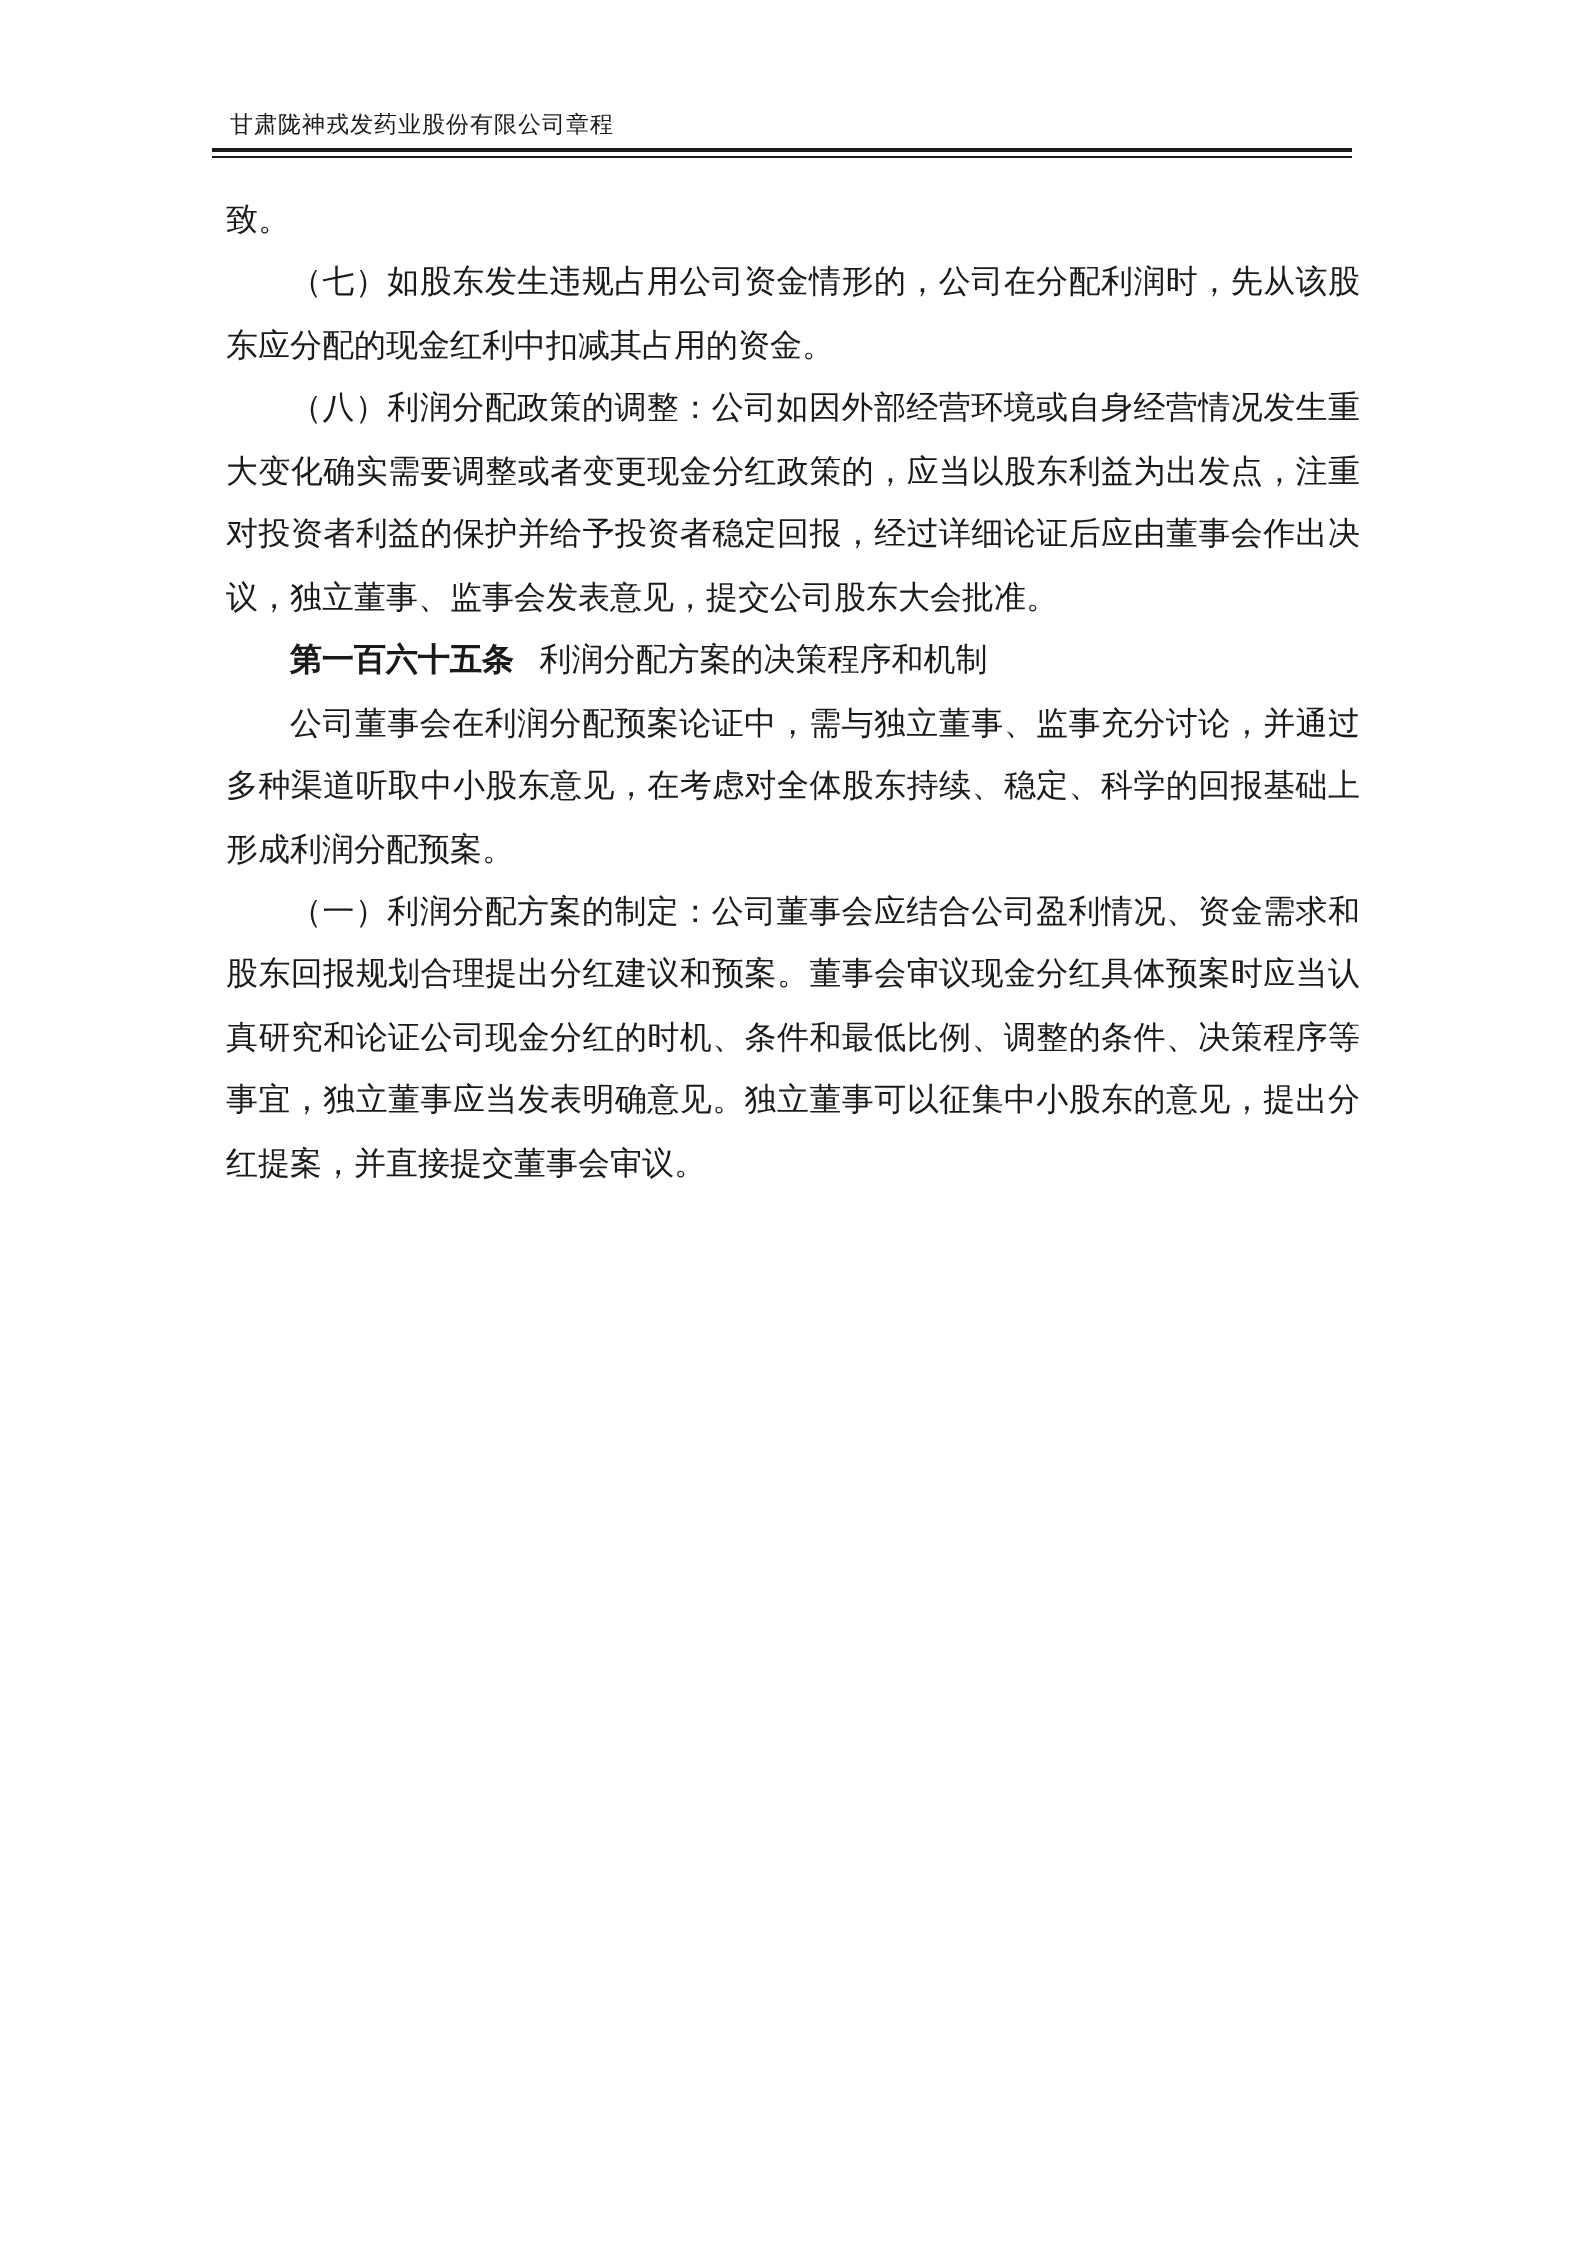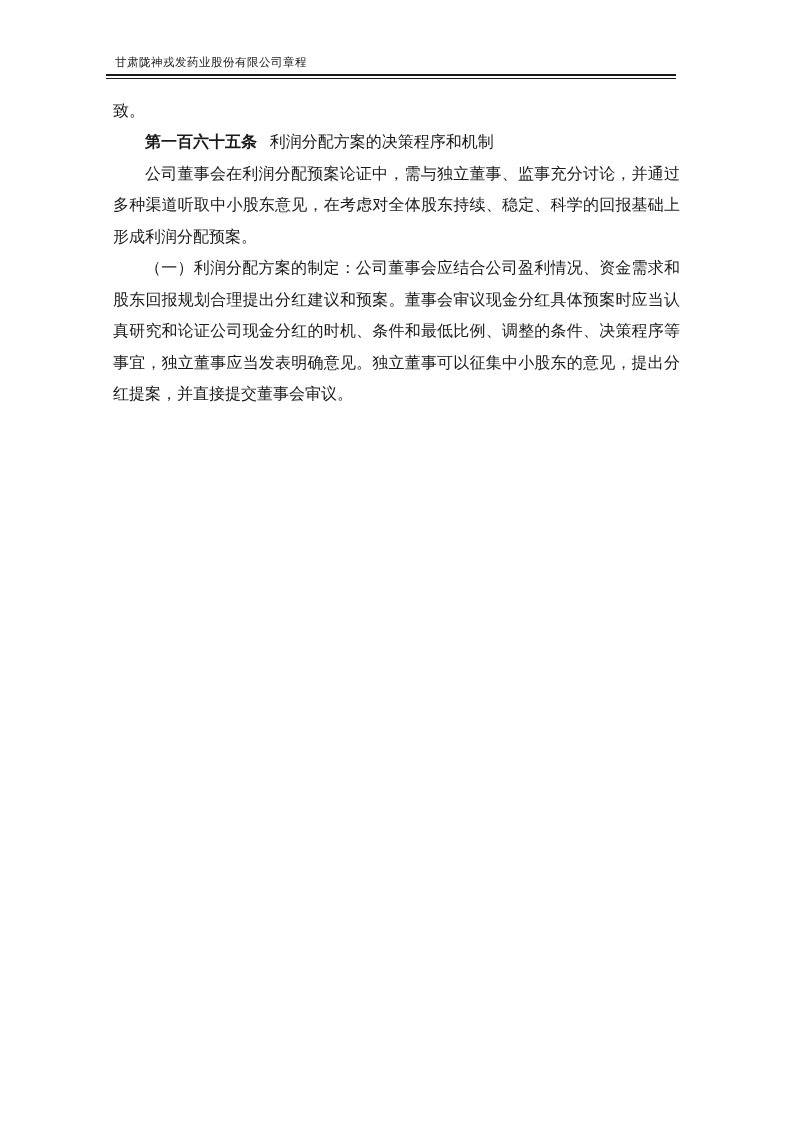--- a/index.html
+++ b/index.html
@@ -70,20 +70,22 @@
 <body>
 
 <div class="page">
 
   <div class="header-title">甘肃陇神戎发药业股份有限公司章程</div>
 
   <div class="header-rule"></div>
 
   <div class="doc-body">
       <p class="">致。</p>
+      <p class="indent">（七）如股东发生违规占用公司资金情形的，公司在分配利润时，先从该股东应分配的现金红利中扣减其占用的资金。</p>
+      <p class="indent">（八）利润分配政策的调整：公司如因外部经营环境或自身经营情况发生重大变化确实需要调整或者变更现金分红政策的，应当以股东利益为出发点，注重对投资者利益的保护并给予投资者稳定回报，经过详细论证后应由董事会作出决议，独立董事、监事会发表意见，提交公司股东大会批准。</p>
       <p class="indent"><b class="article-number">第一百六十五条</b><span>利润分配方案的决策程序和机制</span></p>
       <p class="indent">公司董事会在利润分配预案论证中，需与独立董事、监事充分讨论，并通过多种渠道听取中小股东意见，在考虑对全体股东持续、稳定、科学的回报基础上形成利润分配预案。</p>
       <p class="indent">（一）利润分配方案的制定：公司董事会应结合公司盈利情况、资金需求和股东回报规划合理提出分红建议和预案。董事会审议现金分红具体预案时应当认真研究和论证公司现金分红的时机、条件和最低比例、调整的条件、决策程序等事宜，独立董事应当发表明确意见。独立董事可以征集中小股东的意见，提出分红提案，并直接提交董事会审议。</p>
     </div>
 
   <div class="page-number">35</div>
 
 </div>
 
 </body></html>

